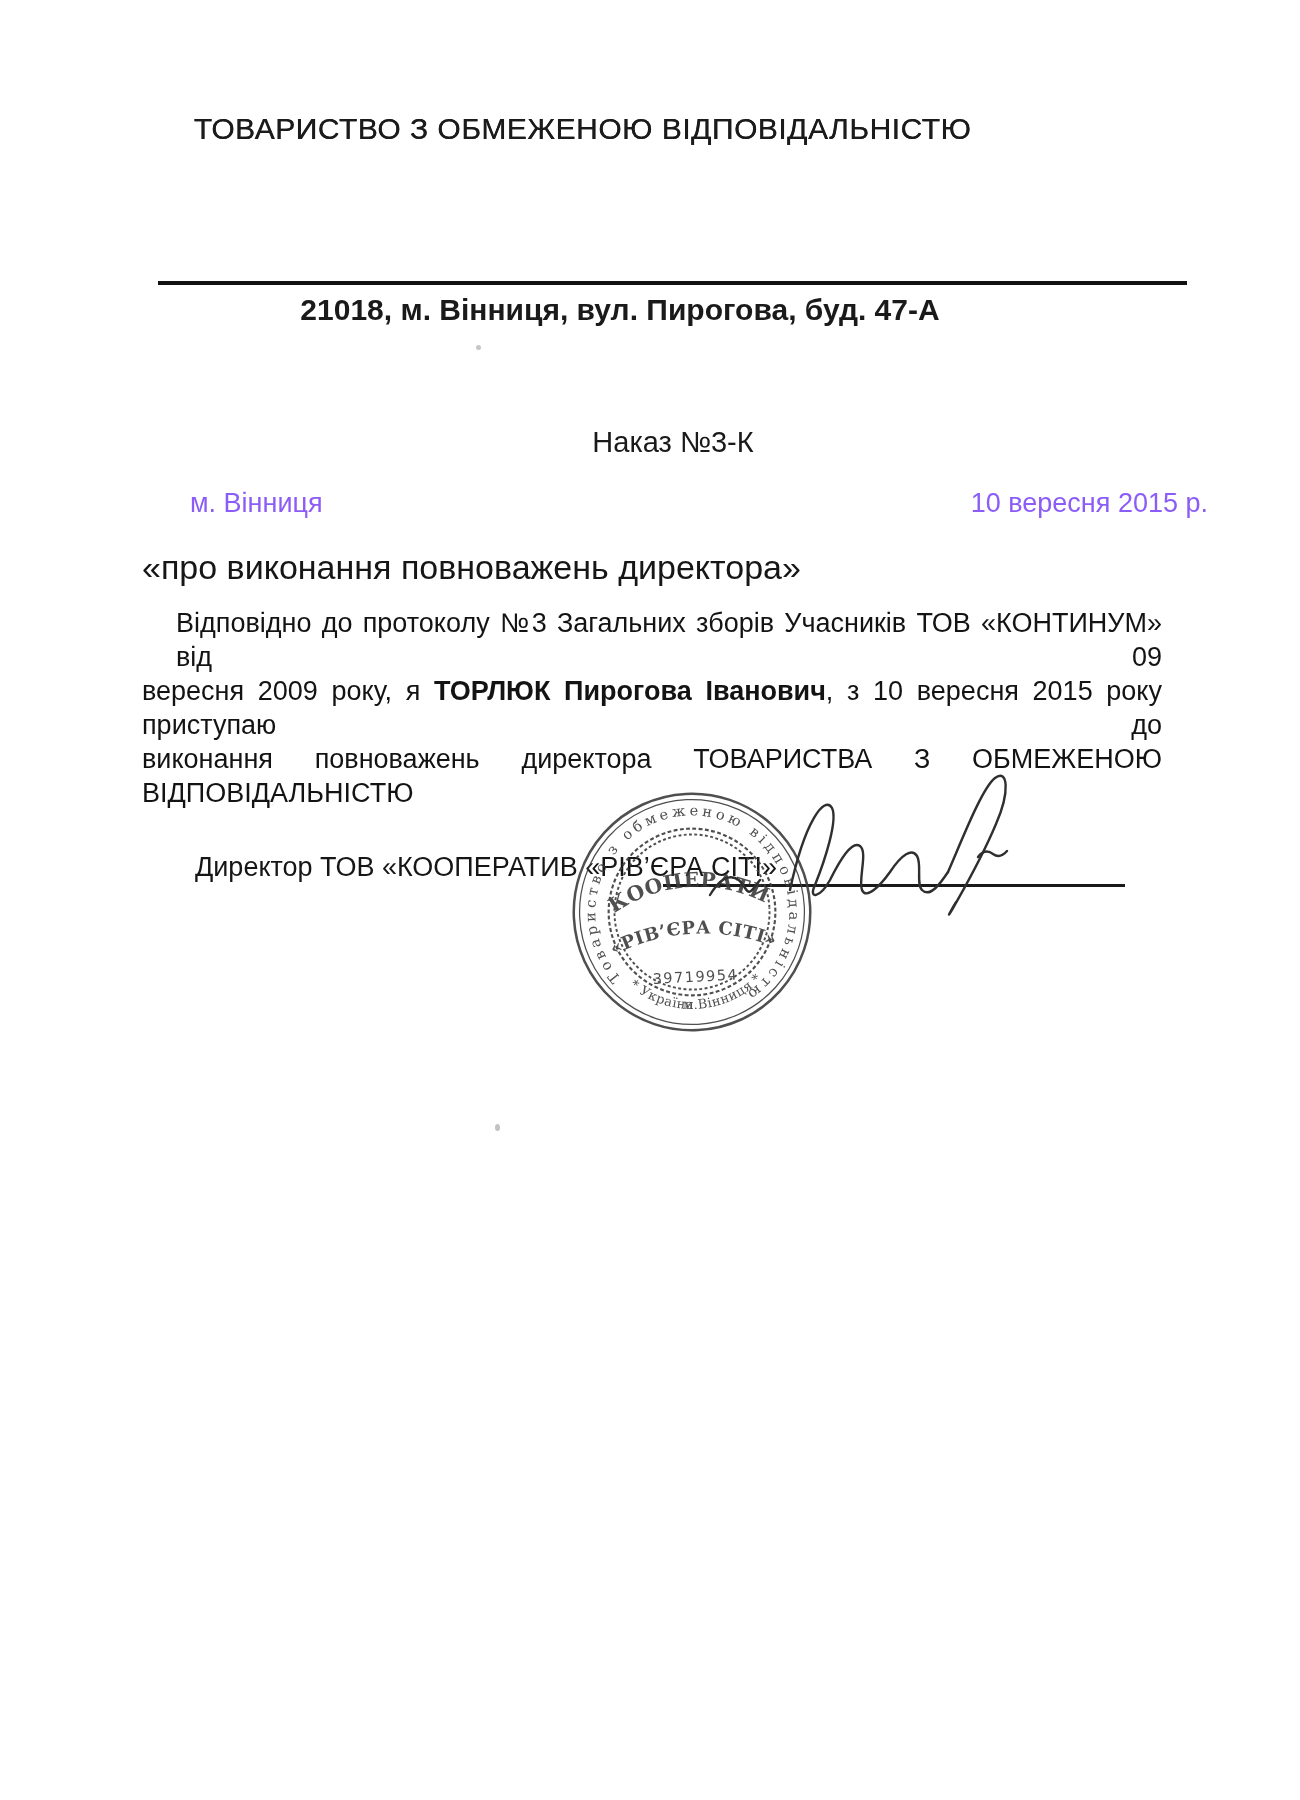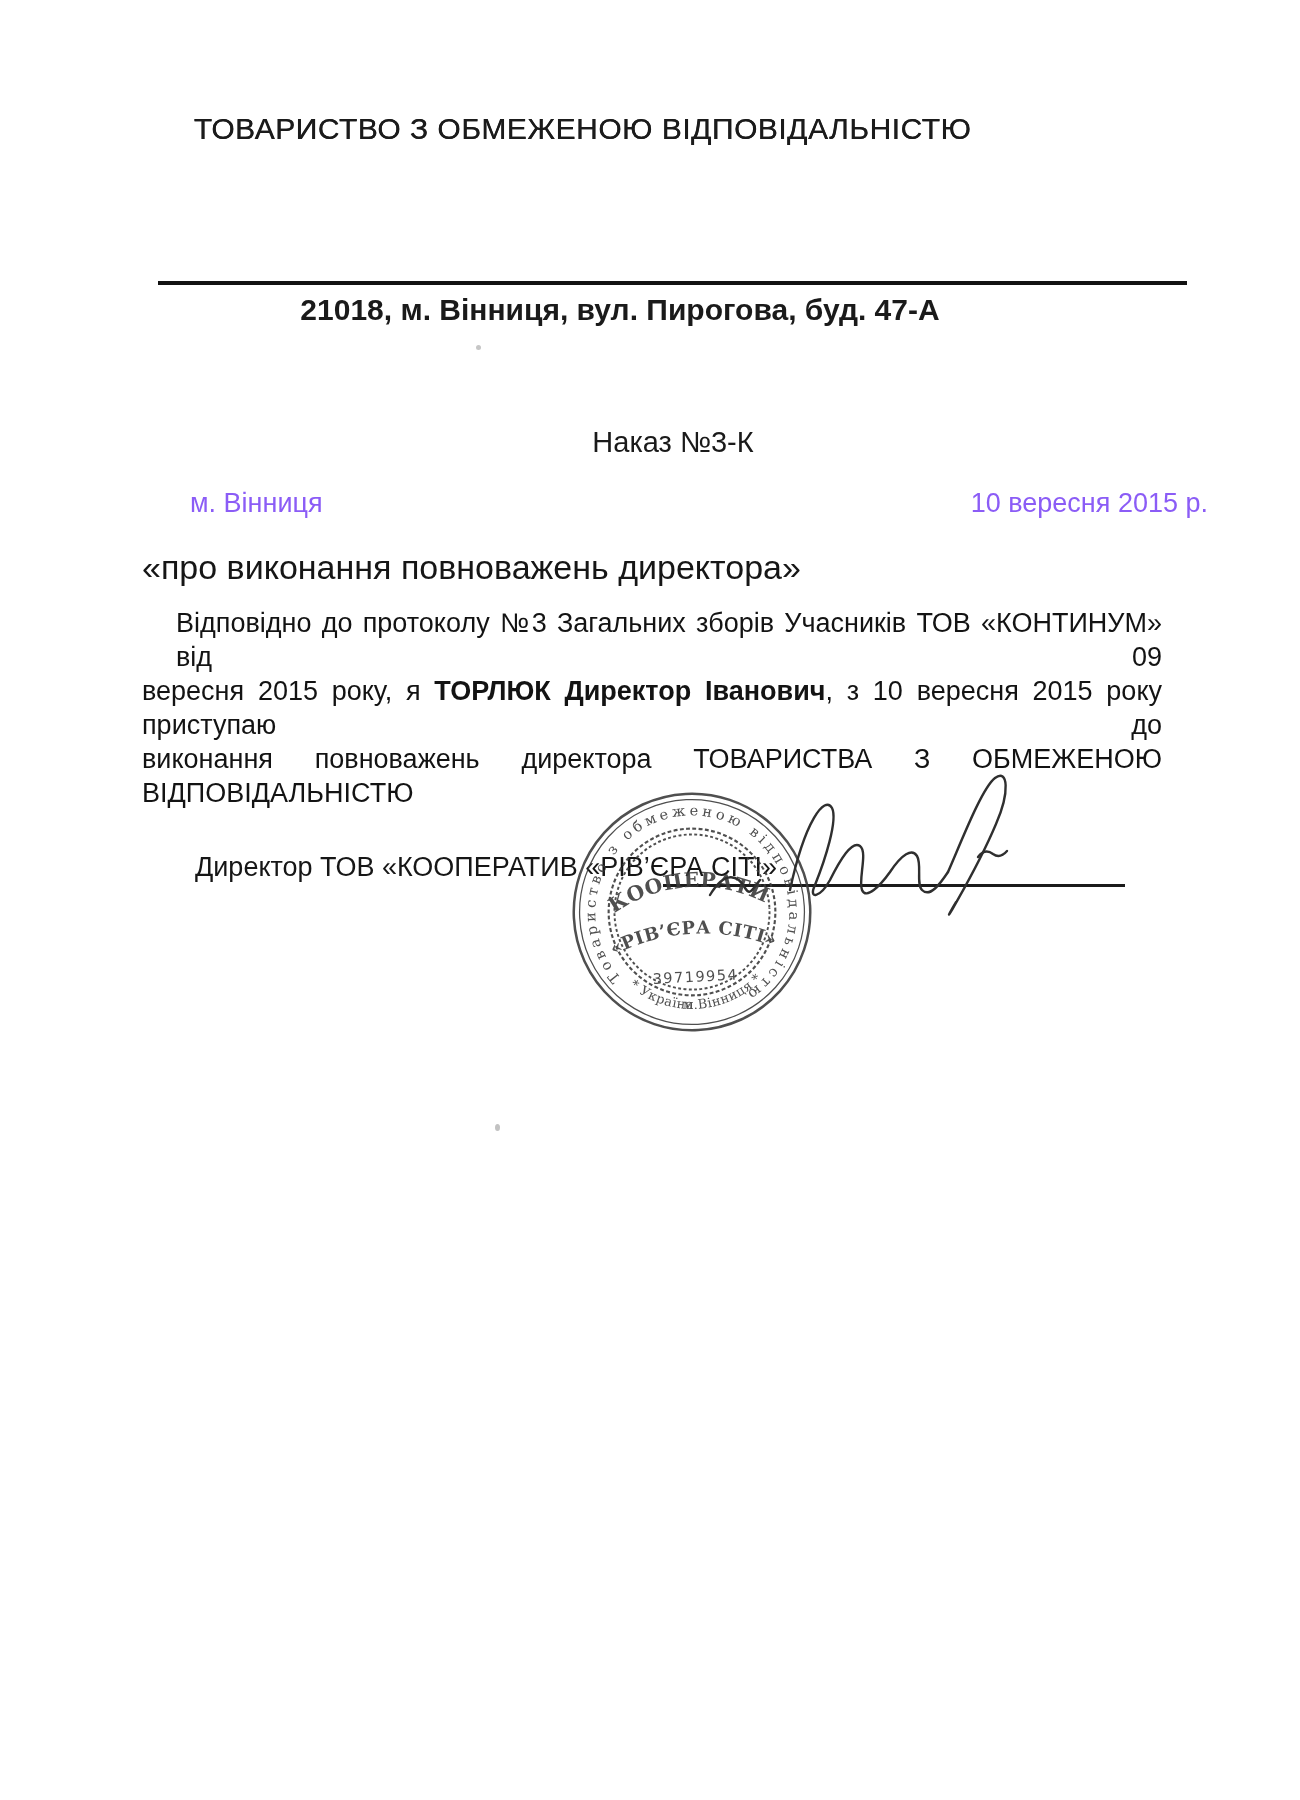--- a/index.html
+++ b/index.html
@@ -94,21 +94,21 @@
 
   <div class="meta-row">
     <span class="meta-city">м. Вінниця</span>
     <span class="meta-date">10 вересня 2015 р.</span>
   </div>
 
   <div class="subject">«про виконання повноважень директора»</div>
 
   <div class="body">
     <div class="b-line first">Відповідно до протоколу №3 Загальних зборів Учасників ТОВ «КОНТИНУМ» від 09</div>
-    <div class="b-line"><span>вересня 2015 року, я</span> <b>ТОРЛЮК Директор Іванович</b><span>, з 10 вересня 2015 року приступаю до</span></div>
+    <div class="b-line"><span>вересня 2009 року, я</span> <b>ТОРЛЮК Пирогова Іванович</b><span>, з 10 вересня 2015 року приступаю до</span></div>
     <div class="b-line">виконання повноважень директора ТОВАРИСТВА З ОБМЕЖЕНОЮ ВІДПОВІДАЛЬНІСТЮ</div>
   </div>
 
   <div class="sig-label">Директор ТОВ «КООПЕРАТИВ «РІВ’ЄРА СІТІ»</div>
   <div class="sig-line"></div>
 
   <svg class="stamp" viewBox="0 0 260 260">
     <defs>
       <path id="arcTop" d="M 53.4 194.3 A 100 100 0 1 1 54.5 195.6"></path>
       <path id="arcBottom" d="M 59.3 200.7 A 100 100 0 0 0 200.7 200.7"></path>

